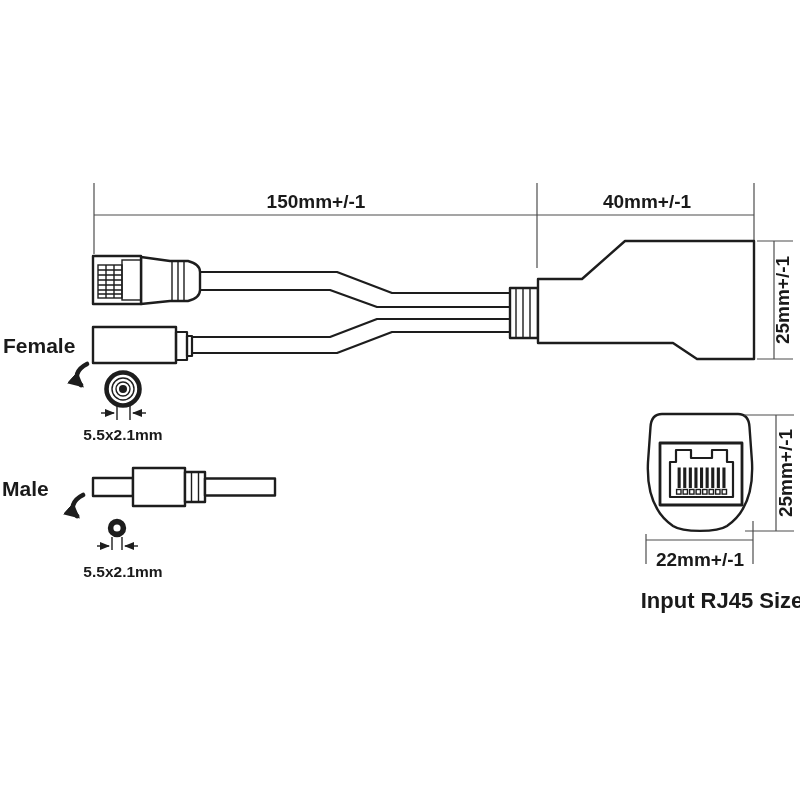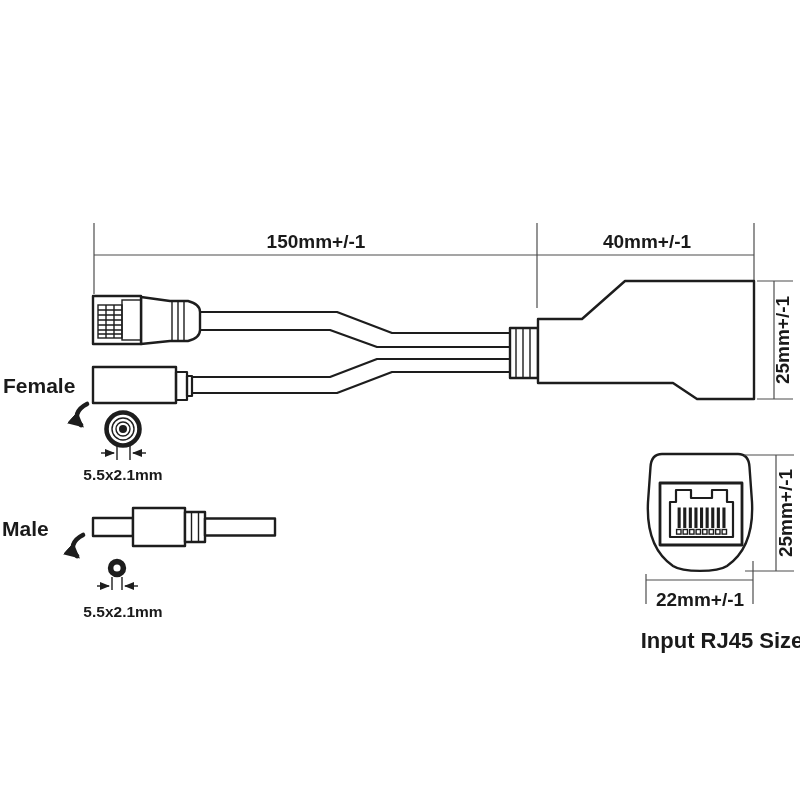--- a/index.html
+++ b/index.html
@@ -1,19 +1,19 @@
 <!DOCTYPE html>
 <html style="--line: #1d1d1d; --dim: #4d4d4d; --bg: #ffffff; --text: #1a1a1a;"><head>
 <meta charset="utf-8">
 <style>
   :root{
     --line:#1d1d1d; --dim:#4d4d4d; --bg:#ffffff; --text:#1a1a1a;
   }
   html,body{margin:0;padding:0;background:var(--bg);}
-  .stage{width:800px;height:716px;background:var(--bg);position:relative;overflow:hidden;margin-top:40px;}
+  .stage{width:800px;height:716px;background:var(--bg);position:relative;overflow:hidden;}
   svg{display:block}
   text{font-family:"Liberation Sans","DejaVu Sans",sans-serif;font-weight:600;fill:var(--text);}
   .t19{font-size:19px}
   .t21{font-size:21px}
   .t15{font-size:15.5px}
   .t22{font-size:22px}
   .ol{fill:var(--bg);stroke:var(--line);stroke-width:2.4;stroke-linejoin:round;}
   .ol3{fill:var(--bg);stroke:var(--line);stroke-width:2.8;stroke-linejoin:round;}
   .ln{fill:none;stroke:var(--line);stroke-width:2.2;stroke-linejoin:round;}
   .thin{fill:none;stroke:var(--line);stroke-width:1.4;}

